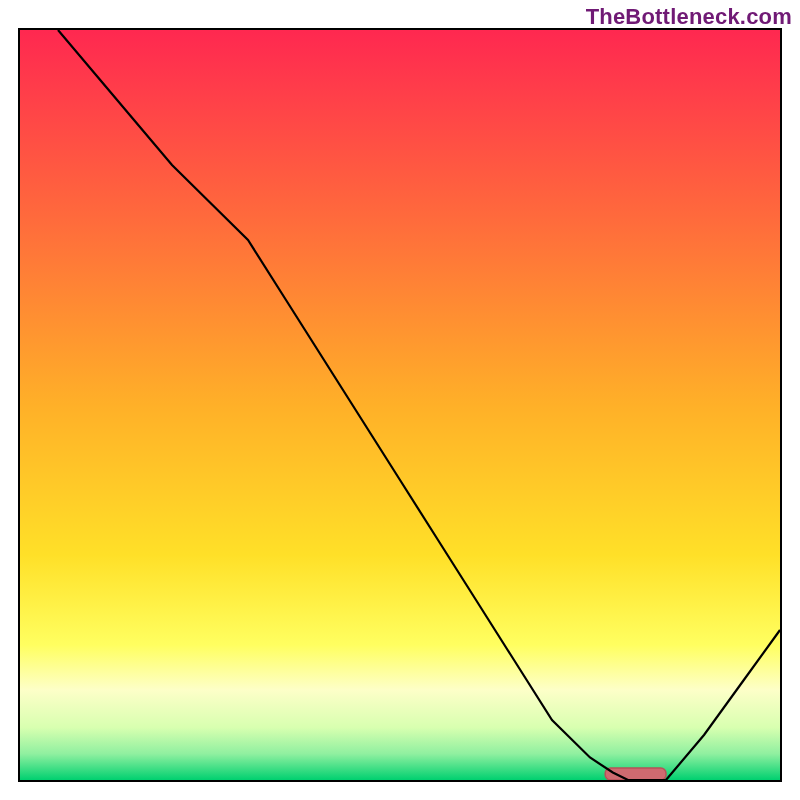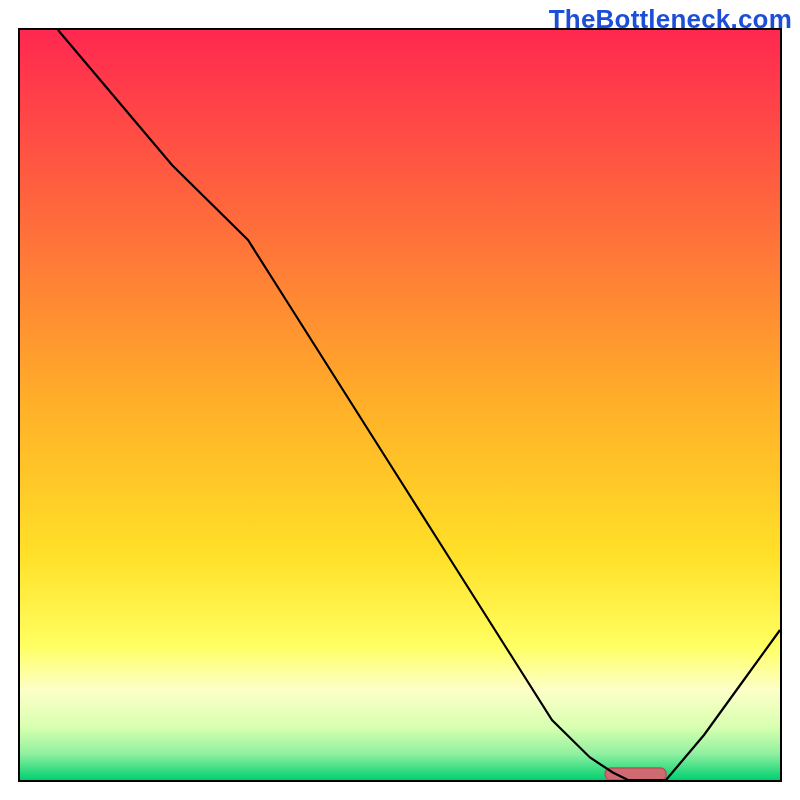--- a/index.html
+++ b/index.html
@@ -13,23 +13,23 @@
   }
   .figure {
     position: relative;
     width: 800px;
     height: 800px;
   }
   .watermark {
     position: absolute;
     top: 4px;
     right: 8px;
-    font-size: 26px;
+    font-size: 22px;
     font-weight: 600;
-    color: #1d4ed8;
+    color: #701a75;
     letter-spacing: 0.2px;
     z-index: 5;
   }
   .plot-area {
     position: absolute;
     left: 18px;
     top: 28px;
     width: 764px;
     height: 754px;
     border: 2.5px solid #000000;

